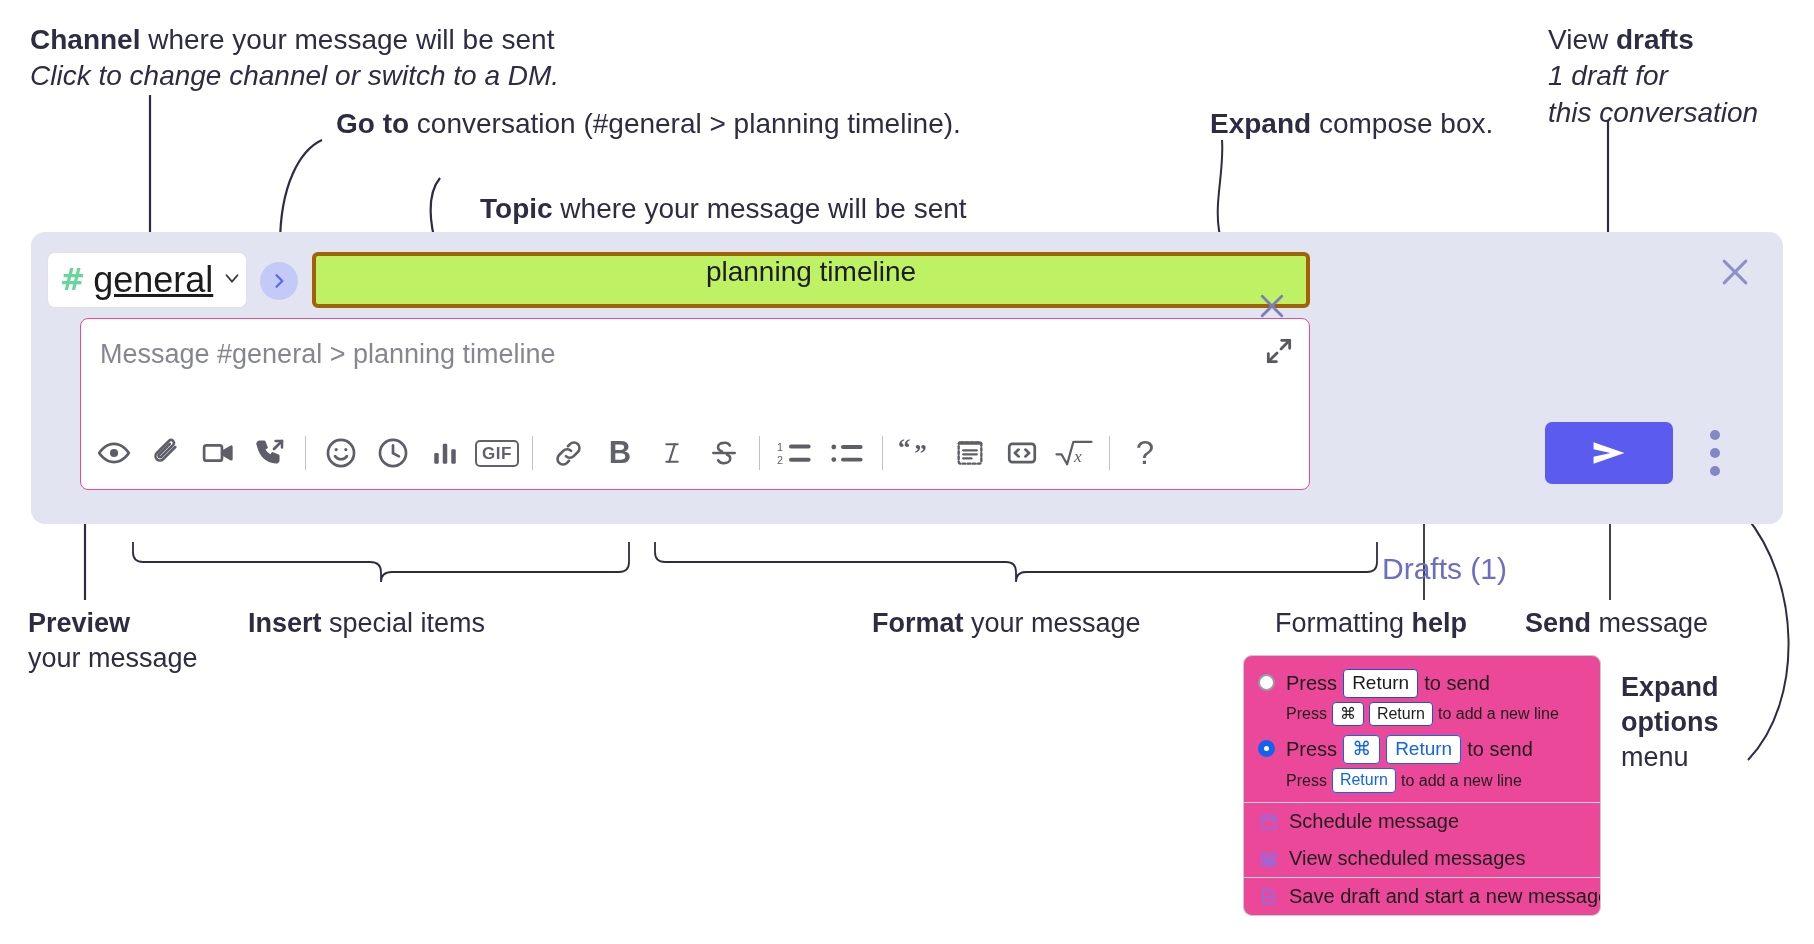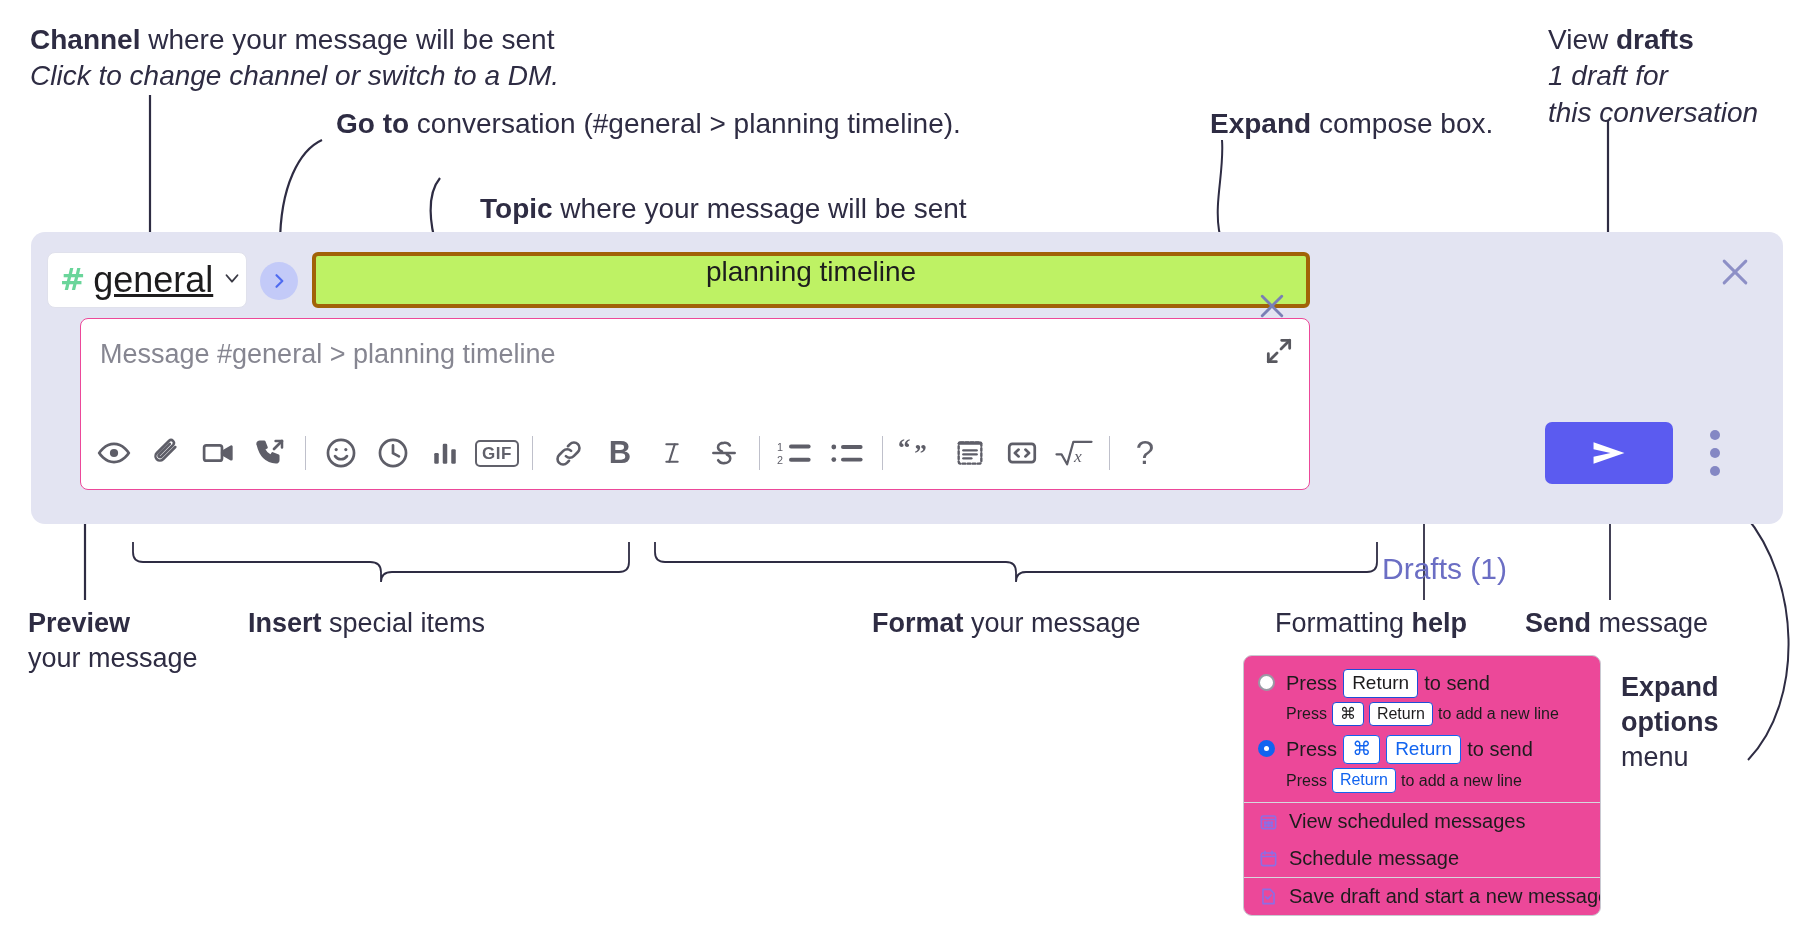--- a/index.html
+++ b/index.html
@@ -480,43 +480,43 @@
       </span>
     </div>
 
     <div class="menu-sep"></div>
 
     <div class="mitem">
       <span class="mico">
         <svg width="19" height="19" viewBox="0 0 24 24" fill="none" stroke="#8b6ee6" stroke-width="2" stroke-linecap="round">
             <rect x="3" y="5" width="18" height="16" rx="2"></rect>
             <line x1="3" y1="9.5" x2="21" y2="9.5"></line>
+            <line x1="7.5" y1="3" x2="7.5" y2="6.5"></line>
+            <line x1="16.5" y1="3" x2="16.5" y2="6.5"></line>
+          </svg>
+      </span>
+      <span>Schedule message</span>
+    </div>
+
+    <div class="mitem">
+      <span class="mico">
+        <svg width="19" height="19" viewBox="0 0 24 24" fill="none" stroke="#8b6ee6" stroke-width="2" stroke-linecap="round">
+            <rect x="3" y="5" width="18" height="16" rx="2"></rect>
+            <line x1="3" y1="9.5" x2="21" y2="9.5"></line>
             <circle cx="8" cy="13.5" r="1.1" fill="#8b6ee6"></circle>
             <circle cx="12" cy="13.5" r="1.1" fill="#8b6ee6"></circle>
             <circle cx="16" cy="13.5" r="1.1" fill="#8b6ee6"></circle>
             <circle cx="8" cy="17.2" r="1.1" fill="#8b6ee6"></circle>
             <circle cx="12" cy="17.2" r="1.1" fill="#8b6ee6"></circle>
             <circle cx="16" cy="17.2" r="1.1" fill="#8b6ee6"></circle>
           </svg>
       </span>
       <span>View scheduled messages</span>
     </div>
 
-    <div class="mitem">
-      <span class="mico">
-        <svg width="19" height="19" viewBox="0 0 24 24" fill="none" stroke="#8b6ee6" stroke-width="2" stroke-linecap="round">
-            <rect x="3" y="5" width="18" height="16" rx="2"></rect>
-            <line x1="3" y1="9.5" x2="21" y2="9.5"></line>
-            <line x1="7.5" y1="3" x2="7.5" y2="6.5"></line>
-            <line x1="16.5" y1="3" x2="16.5" y2="6.5"></line>
-          </svg>
-      </span>
-      <span>Schedule message</span>
-    </div>
-
     <div class="menu-sep"></div>
 
     <div class="mitem">
       <span class="mico">
         <svg width="19" height="19" viewBox="0 0 24 24" fill="none" stroke="#8b6ee6" stroke-width="2" stroke-linecap="round" stroke-linejoin="round">
             <path d="M5 3h9l5 5v13H5z"></path>
             <polyline points="8.5 12.5 11 15 15.5 10.2"></polyline>
           </svg>
       </span>
       <span>Save draft and start a new message</span>

